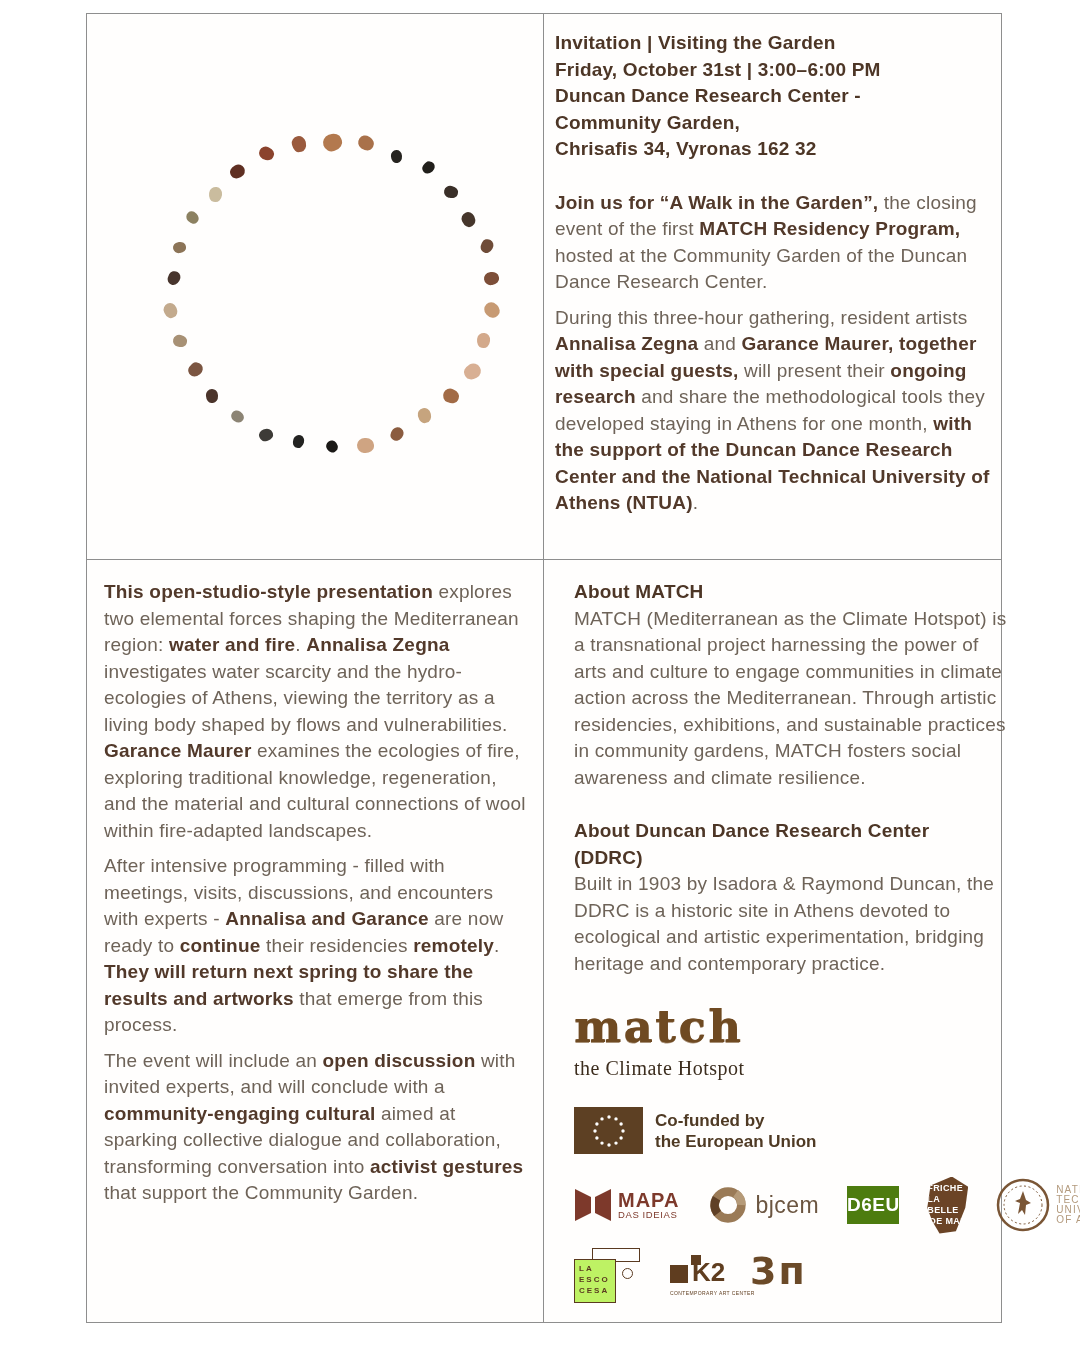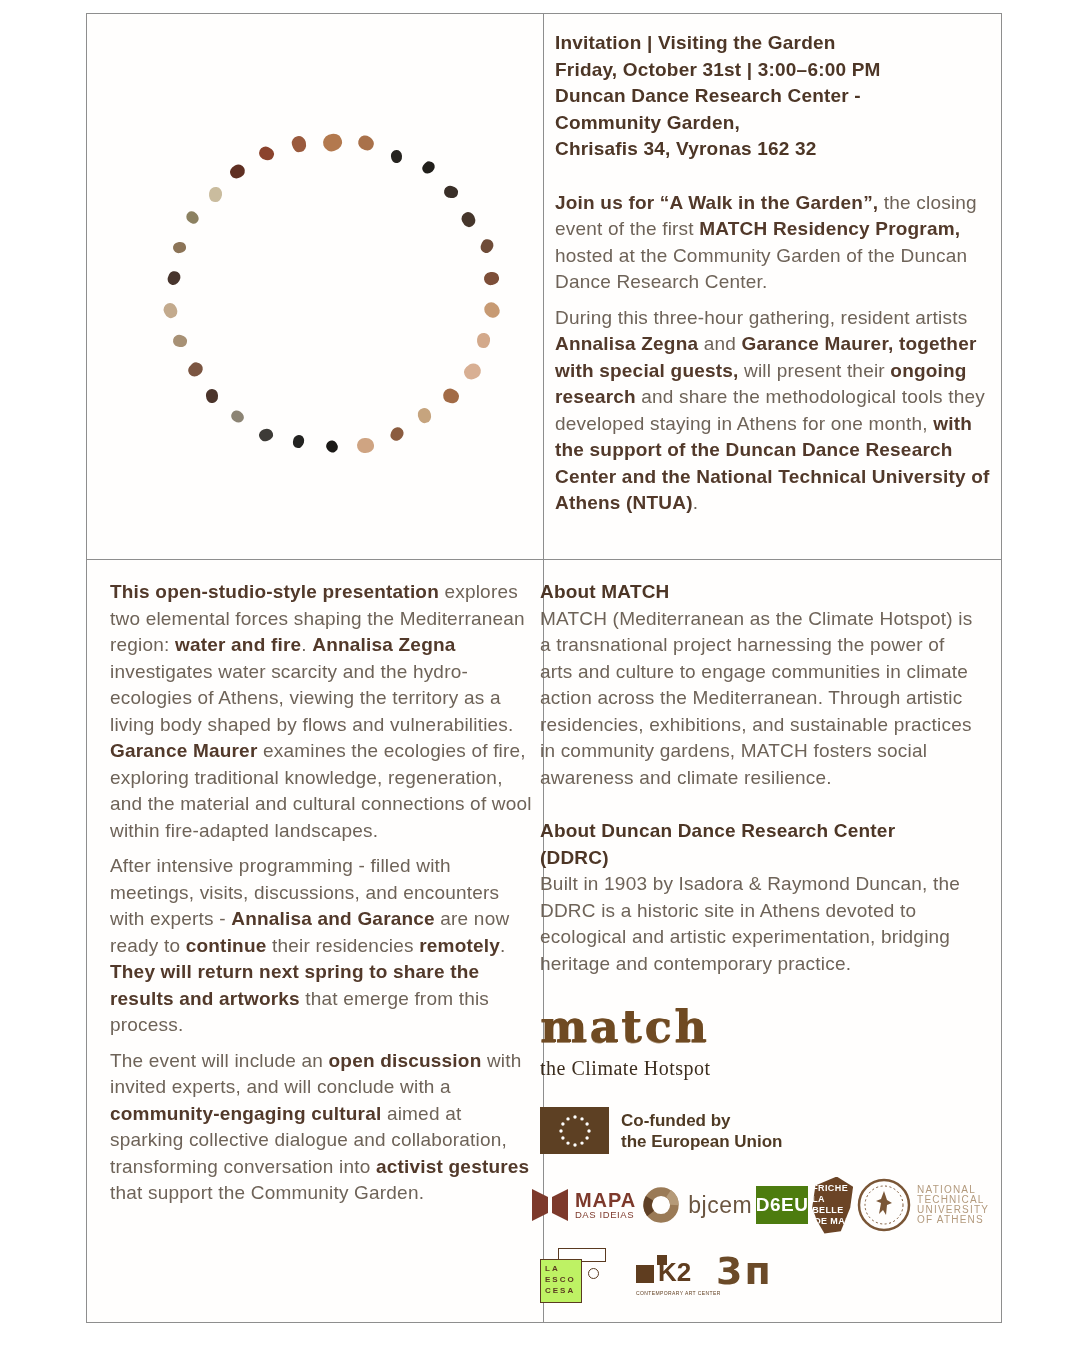--- a/index.html
+++ b/index.html
@@ -7,22 +7,22 @@
   body { position:relative; font-family:"Liberation Sans", sans-serif; overflow:hidden; }
 
   .frame { position:absolute; left:86px; top:13px; width:916px; height:1310px;
            border:1px solid #8e8e8e; background:#fffefd; }
   .v-divider { position:absolute; left:456px; top:0; bottom:0; width:1px; background:#8e8e8e; }
   .h-divider { position:absolute; top:545px; left:0; right:0; height:1px; background:#8e8e8e; }
 
   .quad { position:absolute; }
   .q-tl { left:0; top:0; width:456px; height:545px; }
   .q-tr { left:457px; top:0; width:459px; height:545px; padding:16px 8px 0 11px; }
-  .q-bl { left:6px; top:546px; width:456px; padding:19px 11px 0 17px; }
-  .q-br { left:442px; top:546px; width:459px; padding:19px 8px 0 11px; }
+  .q-bl { left:0; top:546px; width:456px; padding:19px 11px 0 17px; }
+  .q-br { left:476px; top:546px; width:459px; padding:19px 8px 0 11px; }
 
   p, .hline { font-size:19px; line-height:26.5px; color:#6e6358; letter-spacing:0.2px; }
   p { margin:0 0 9px 0; }
   p b, .bold { color:#52392a; font-weight:bold; }
   .hline { font-weight:bold; color:#4d3626; }
   .gap-top { margin-top:27px; }
 
   .stone { position:absolute; border-radius:48% 52% 55% 45% / 52% 48% 45% 55%; }
 
   
@@ -30,21 +30,21 @@
   .match-wordmark { font-family:"DejaVu Serif", serif; font-weight:bold; font-size:44px;
     line-height:40px; color:#6f4a22; letter-spacing:3px;
     text-shadow:1px 0 0 #6f4a22, 0 1px 0 rgba(111,74,34,.6); }
   .match-sub { font-family:"Liberation Serif", serif; font-size:20px; line-height:25px;
     color:#3c2d1e; margin-top:9px; letter-spacing:0.5px; }
 
   .eu-row { display:flex; align-items:center; margin-top:26px; }
   .eu-flag { width:69px; height:47px; background:#5d4023; display:flex; align-items:center; justify-content:center; }
   .eu-text { margin-left:12px; font-size:17px; line-height:21px; font-weight:bold; color:#4f3a24; }
 
-  .partners-row1 { display:flex; align-items:center; margin-top:20px; gap:4px; height:62px;justify-content:center; }
+  .partners-row1 { display:flex; align-items:center; margin-top:20px; gap:28px; height:62px; }
   .partners-row2 { display:flex; align-items:flex-start; margin-top:12px; gap:22px; height:62px; }
 
   .mapa { display:flex; align-items:center; gap:6px; color:#7d392b; }
   .mapa-text-main { font-weight:bold; font-size:20px; letter-spacing:1px; line-height:18px; }
   .mapa-text-sub { font-size:9.5px; letter-spacing:0.6px; line-height:11px; }
 
   .bjcem { display:flex; align-items:center; gap:6px; }
   .bjcem-text { font-size:23px; color:#6b5540; letter-spacing:0.5px; }
 
   .d6eu { width:52px; height:38px; background:#4d7c0f; color:#ffffff; font-weight:bold;

